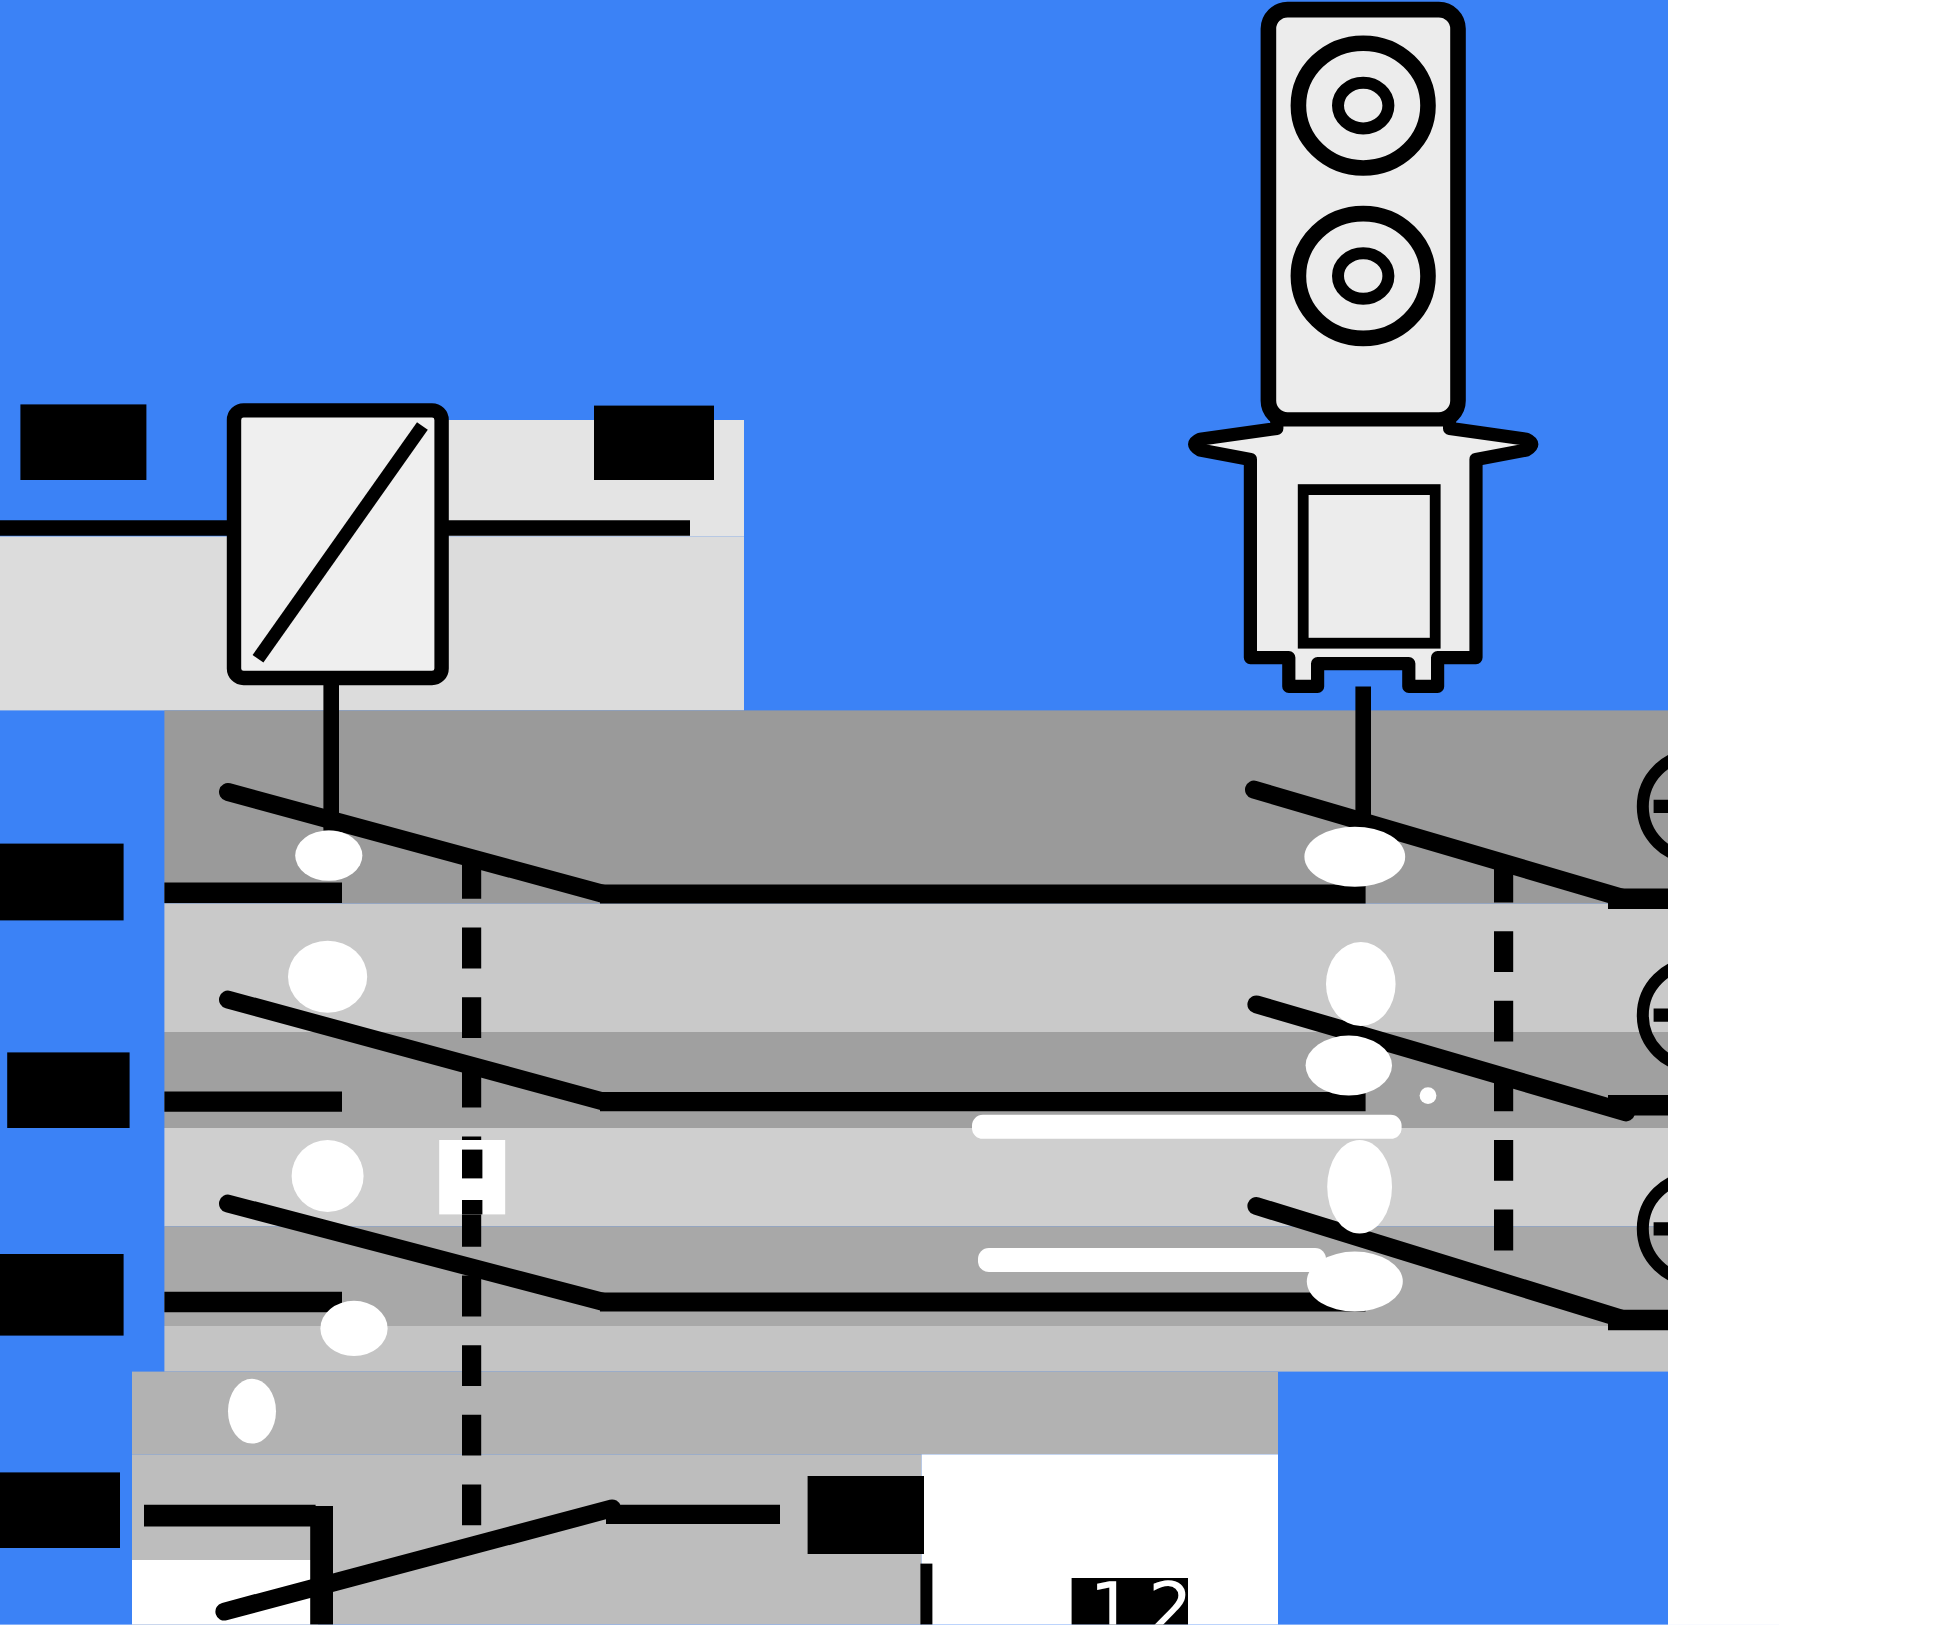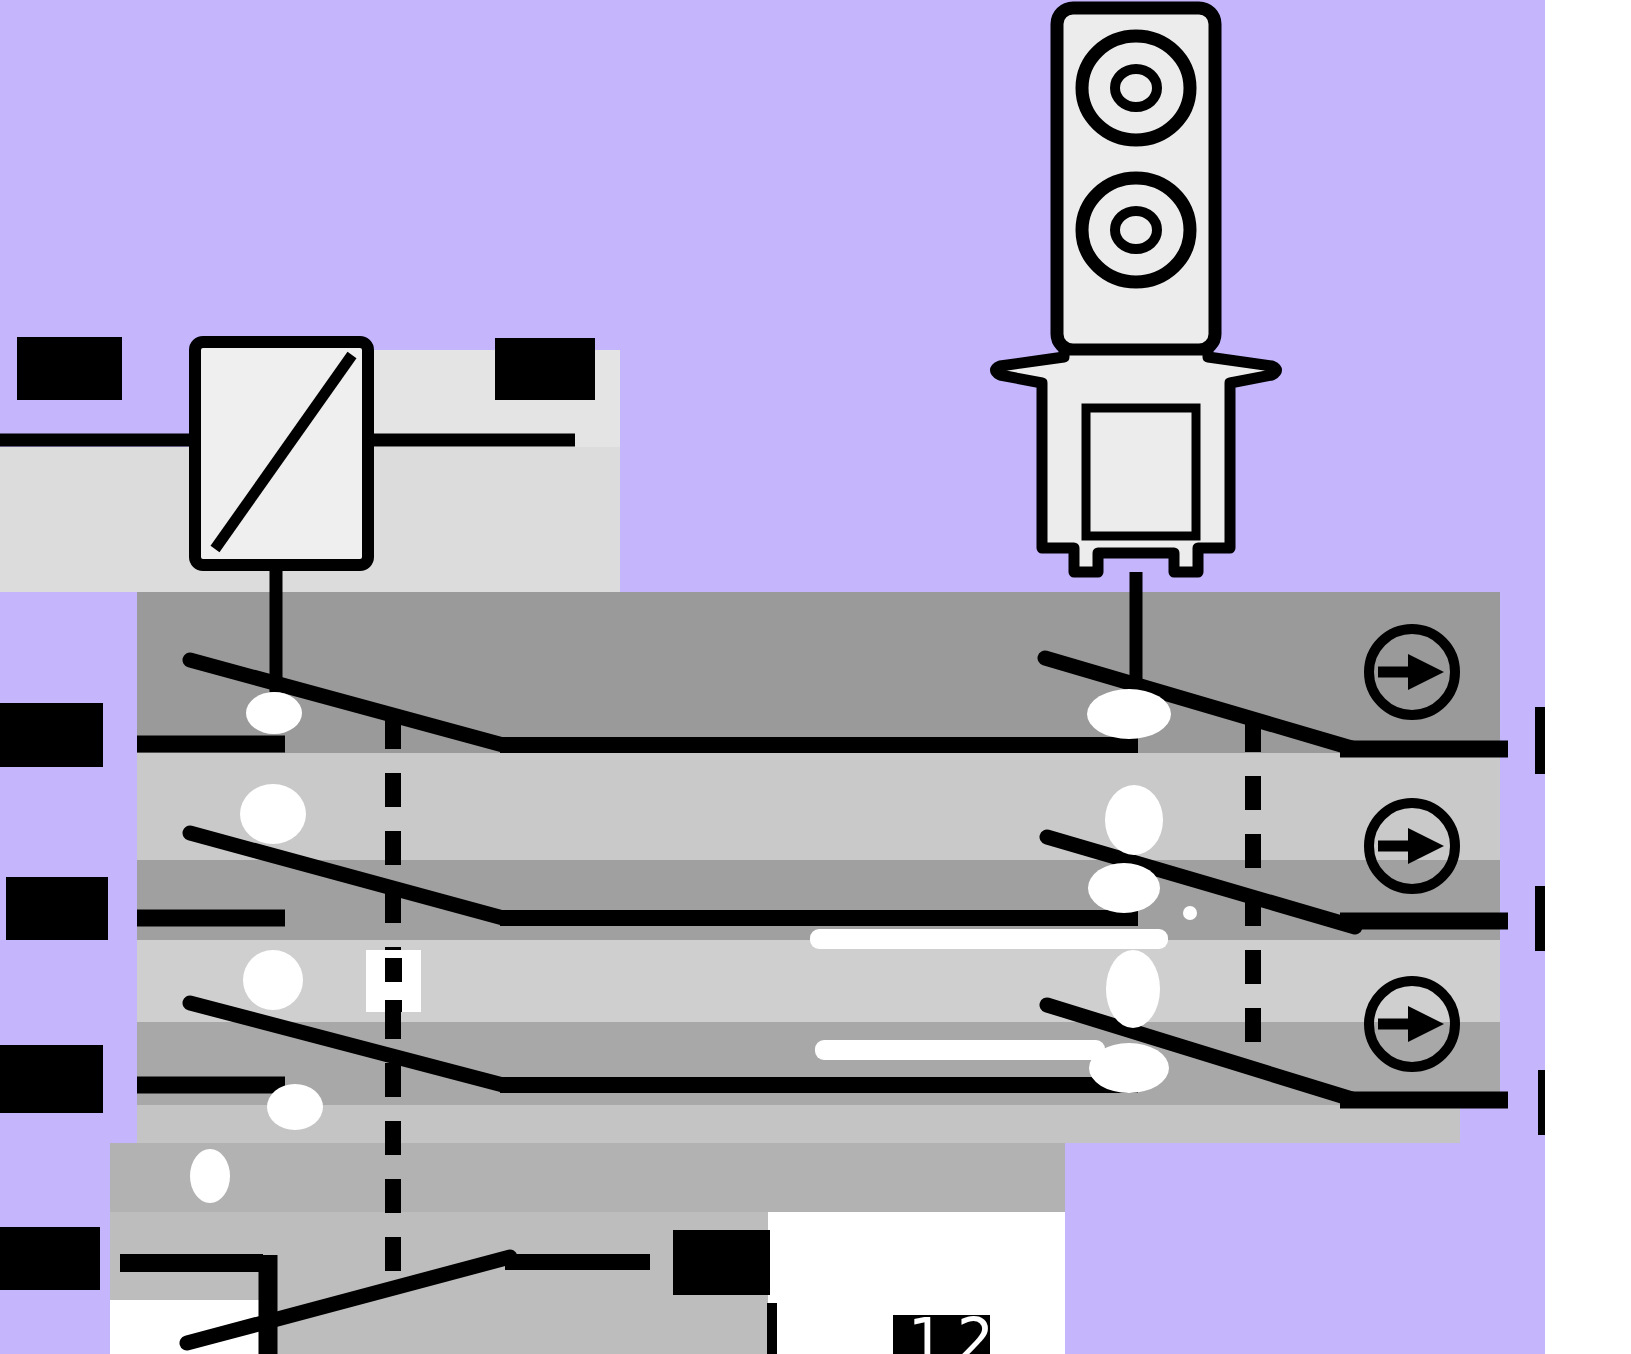--- a/index.html
+++ b/index.html
@@ -1,16 +1,16 @@
 <!DOCTYPE html>
 <html><head>
 <meta charset="utf-8">
 <style>
   html,body{margin:0;padding:0;background:#ffffff;}
-  .stage{position:relative;width:1545px;height:1354px;background:#c4b5fd;overflow:hidden;}
+  .stage{position:relative;width:1390px;height:1354px;background:#3b82f6;overflow:hidden;}
   svg{display:block;}
   text.page-num{font-family:"DejaVu Sans","Liberation Sans",sans-serif;font-size:58px;letter-spacing:12px;fill:#ffffff;}
 </style>
 </head>
 <body>
 
 <div class="stage">
 <svg width="1631" height="1354" viewBox="0 0 1631 1354" xmlns="http://www.w3.org/2000/svg">
 
   <g>

